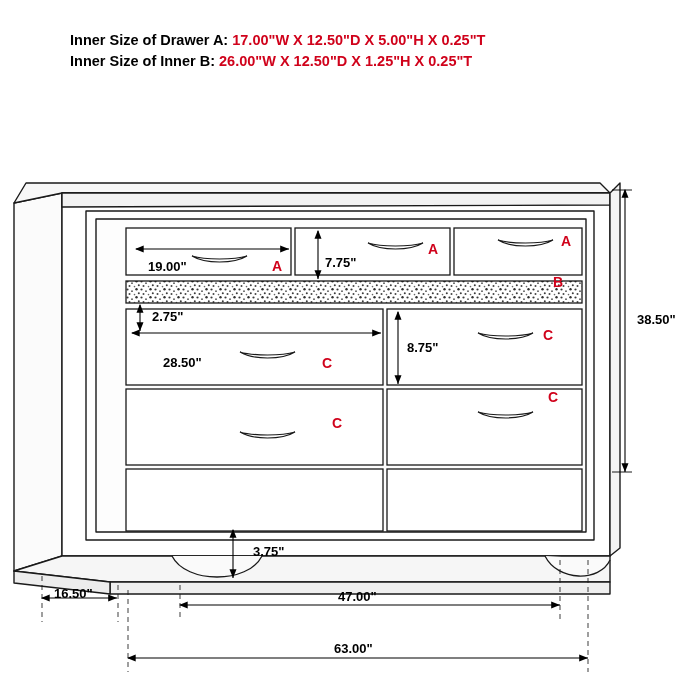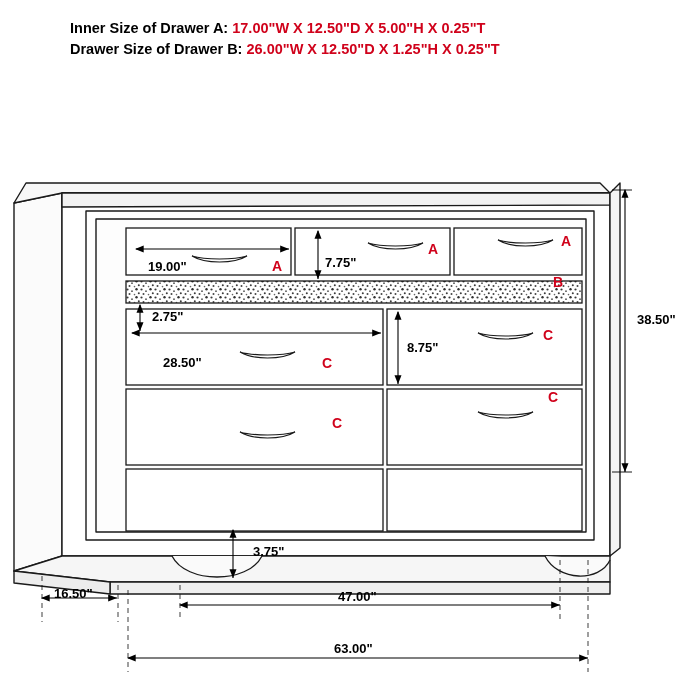--- a/index.html
+++ b/index.html
@@ -14,21 +14,21 @@
     overflow: hidden;
   }
   #stage {
     position: relative;
     width: 700px;
     height: 700px;
   }
   .spec-block {
     position: absolute;
     left: 70px;
-    top: 18px;
+    top: 30px;
     width: 600px;
   }
   .spec-line {
     font-size: 14.5px;
     font-weight: bold;
     color: #000000;
     line-height: 21px;
     white-space: nowrap;
   }
   .spec-line .accent {
@@ -54,21 +54,21 @@
     fill: #d0021b;
   }
 </style>
 </head>
 <body>
 
 <div id="stage">
 
   <div class="spec-block">
     <div class="spec-line"><span>Inner Size of Drawer A: </span><span class="accent">17.00"W X 12.50"D X 5.00"H X 0.25"T</span></div>
-    <div class="spec-line"><span>Drawer Size of Drawer B: </span><span class="accent">26.00"W X 12.50"D X 1.25"H X 0.25"T</span></div>
+    <div class="spec-line"><span>Inner Size of Inner B: </span><span class="accent">26.00"W X 12.50"D X 1.25"H X 0.25"T</span></div>
   </div>
 
   <svg class="diagram" viewBox="0 0 700 700">
     <defs>
       <pattern id="speckle" width="14" height="8" patternUnits="userSpaceOnUse">
         <rect width="14" height="8" fill="#ffffff"></rect>
         <circle cx="1.5" cy="1.5" r="1.1" fill="#3a3a3a"></circle>
         <circle cx="6" cy="3.2" r="0.9" fill="#555555"></circle>
         <circle cx="10.5" cy="1.2" r="1.2" fill="#2f2f2f"></circle>
         <circle cx="3.5" cy="6" r="1.0" fill="#444444"></circle>

